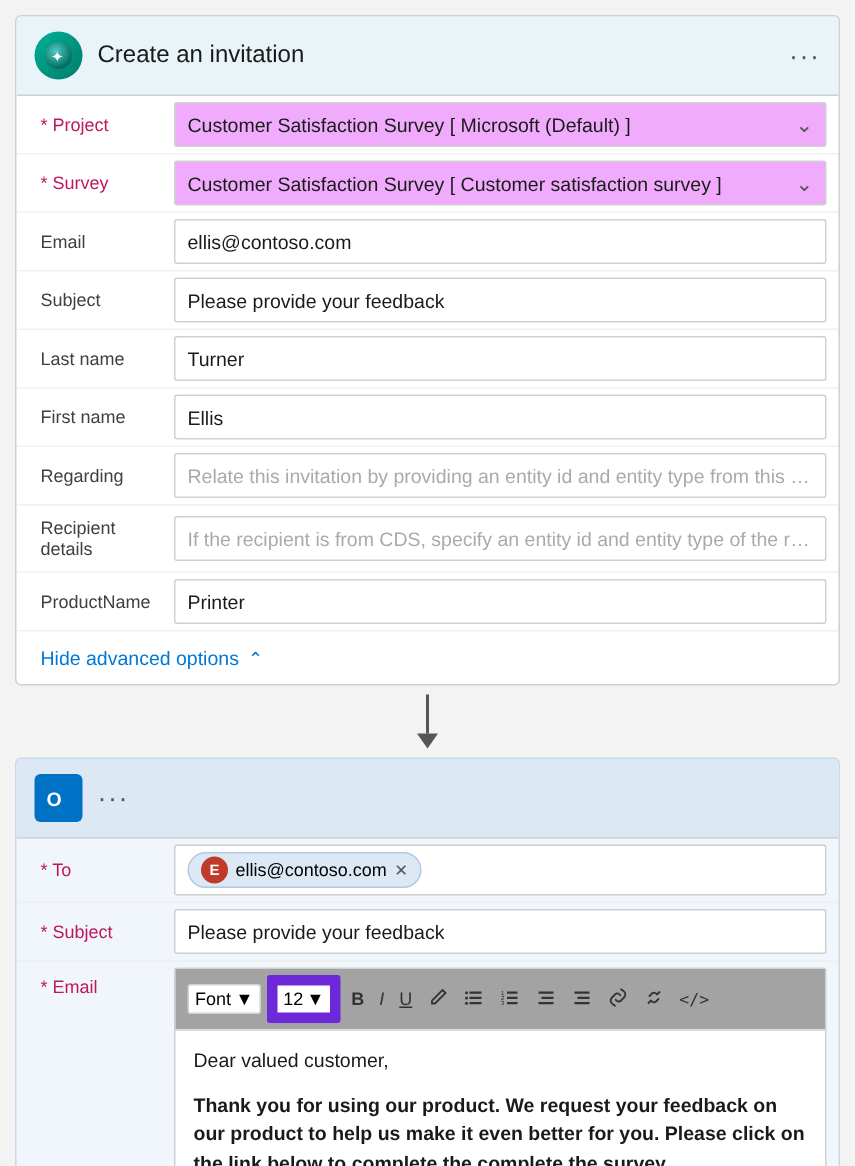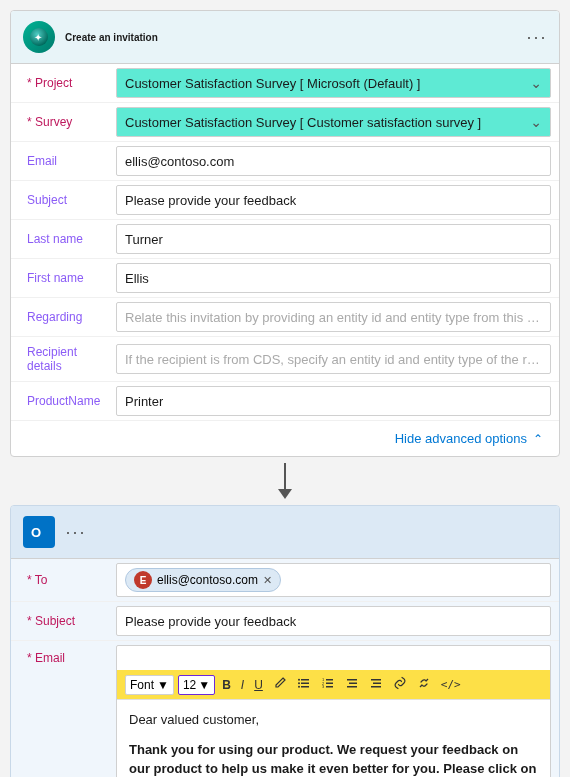--- a/index.html
+++ b/index.html
@@ -46,22 +46,22 @@
       flex-shrink: 0;
     }
 
     .card-header-icon.outlook {
       background: #0072c6;
       border-radius: 4px;
     }
 
     .card-header-title {
       flex: 1;
-      font-size: 10px;
-      font-weight: 700;
+      font-size: 16px;
+      font-weight: 400;
       color: #1a1a1a;
     }
 
     .card-header-menu {
       color: #555;
       cursor: pointer;
       font-size: 18px;
       letter-spacing: 1px;
     }
 
@@ -80,21 +80,21 @@
     .form-label {
       width: 105px;
       min-width: 105px;
       padding: 8px 10px 8px 16px;
       color: #be185d;
       font-size: 12px;
       flex-shrink: 0;
     }
 
     .form-label.optional {
-      color: #8b5cf6;
+      color: #404040;
     }
 
     .form-input {
       flex: 1;
       border: 1px solid #d0d0d0;
       border-radius: 2px;
       padding: 5px 8px;
       margin: 4px 8px 4px 0;
       font-size: 13px;
       color: #1a1a1a;
@@ -108,41 +108,40 @@
     }
 
     .form-input-dropdown {
       flex: 1;
       border: 1px solid #d0d0d0;
       border-radius: 2px;
       padding: 5px 8px;
       margin: 4px 8px 4px 0;
       font-size: 13px;
       color: #1a1a1a;
-      background: #5eead4;
+      background: #f0abfc;
       height: 30px;
       display: flex;
       align-items: center;
       justify-content: space-between;
     }
 
     .dropdown-chevron {
       color: #555;
       font-size: 14px;
     }
 
     .hide-advanced {
       display: flex;
       align-items: center;
       gap: 6px;
       padding: 10px 16px;
       color: #0078d4;
       font-size: 13px;
       cursor: pointer;
-      justify-content: flex-end;
     }
 
     .hide-advanced .chevron-up {
       font-size: 12px;
     }
 
     .arrow-connector {
       display: flex;
       justify-content: center;
       align-items: center;
@@ -221,22 +220,21 @@
       gap: 6px;
     }
 
     .body-toolbar {
       display: flex;
       align-items: center;
       gap: 4px;
       padding: 4px 8px;
       border-bottom: 1px solid #e0e0e0;
       flex-wrap: wrap;
-      background: #fde047;
-      margin-top: 24px;
+      background: #a3a3a3;
     }
 
     .toolbar-btn {
       font-size: 12px;
       color: #333;
       cursor: pointer;
       padding: 2px 3px;
       border-radius: 2px;
     }
 
@@ -246,21 +244,21 @@
       padding: 2px 4px;
       font-size: 12px;
       background: #fff;
       display: flex;
       align-items: center;
       gap: 3px;
       cursor: pointer;
     }
 
     .toolbar-font-size {
-      border: 1px solid #6d28d9;
+      border: 7px solid #6d28d9;
       border-radius: 2px;
       padding: 2px 4px;
       font-size: 12px;
       background: #fff;
       display: flex;
       align-items: center;
       gap: 2px;
       cursor: pointer;
     }
 

